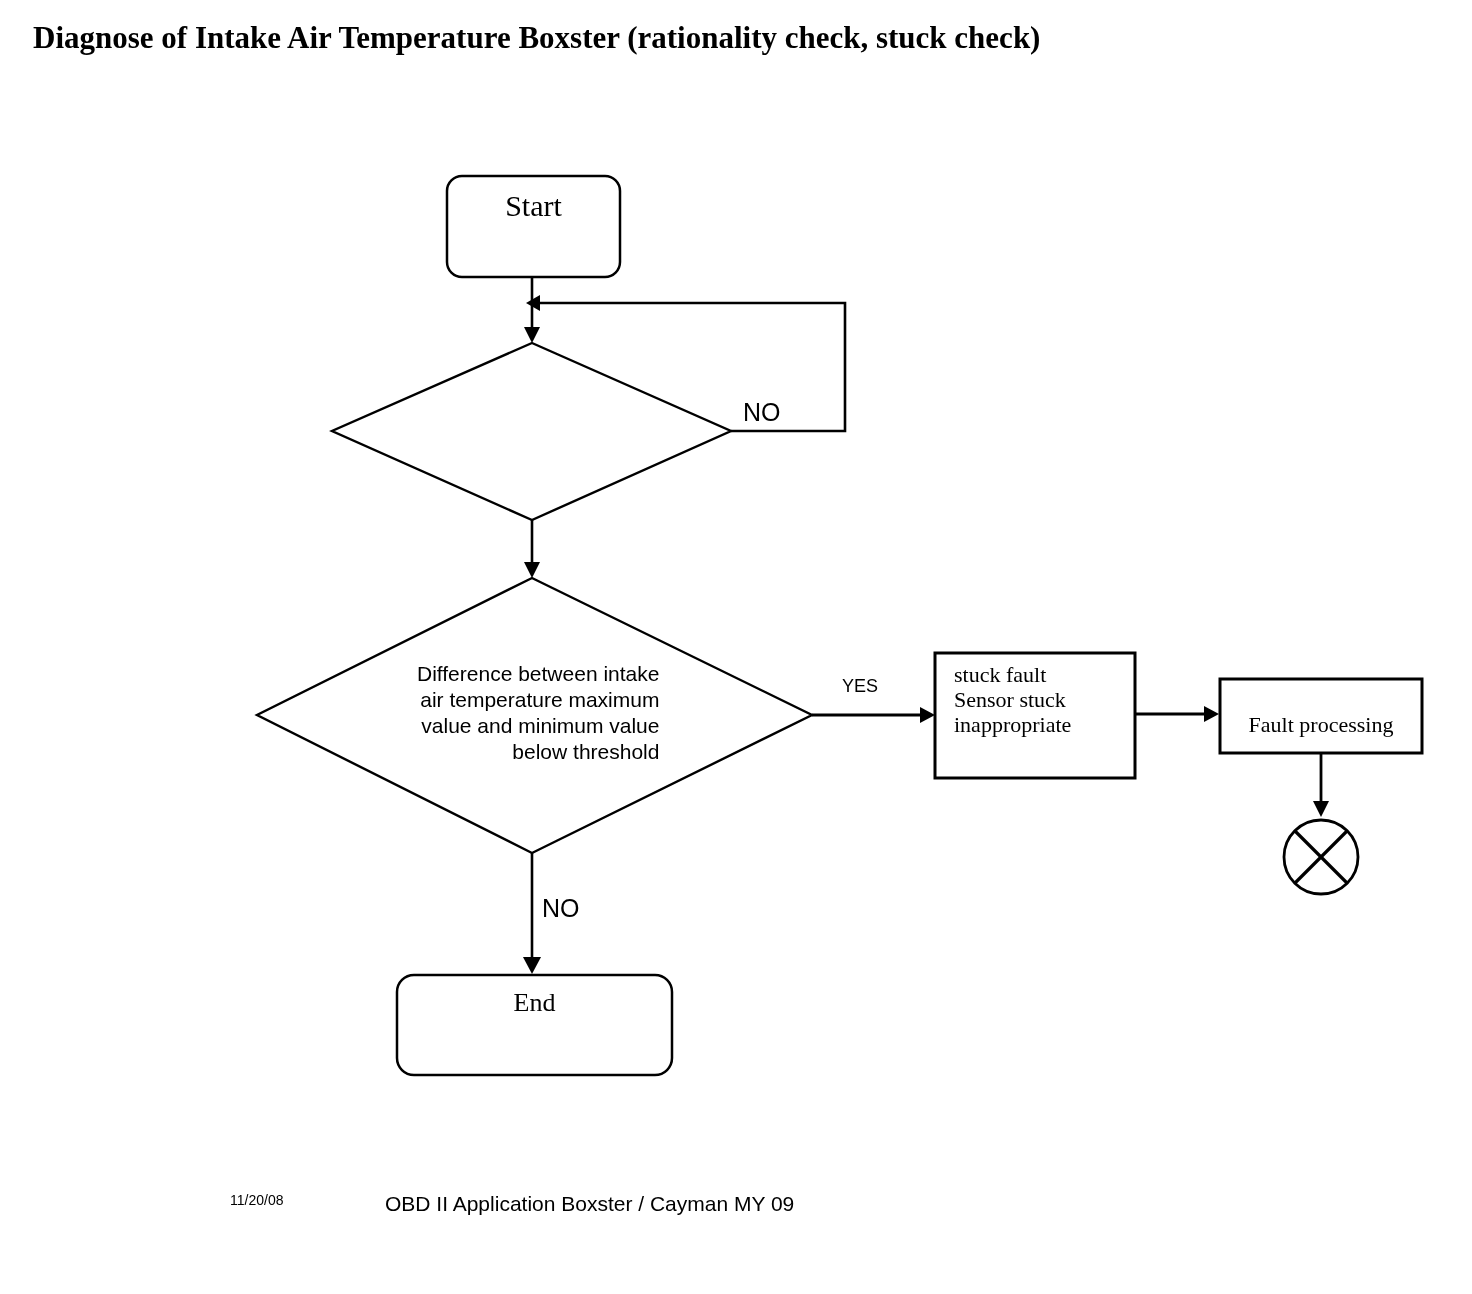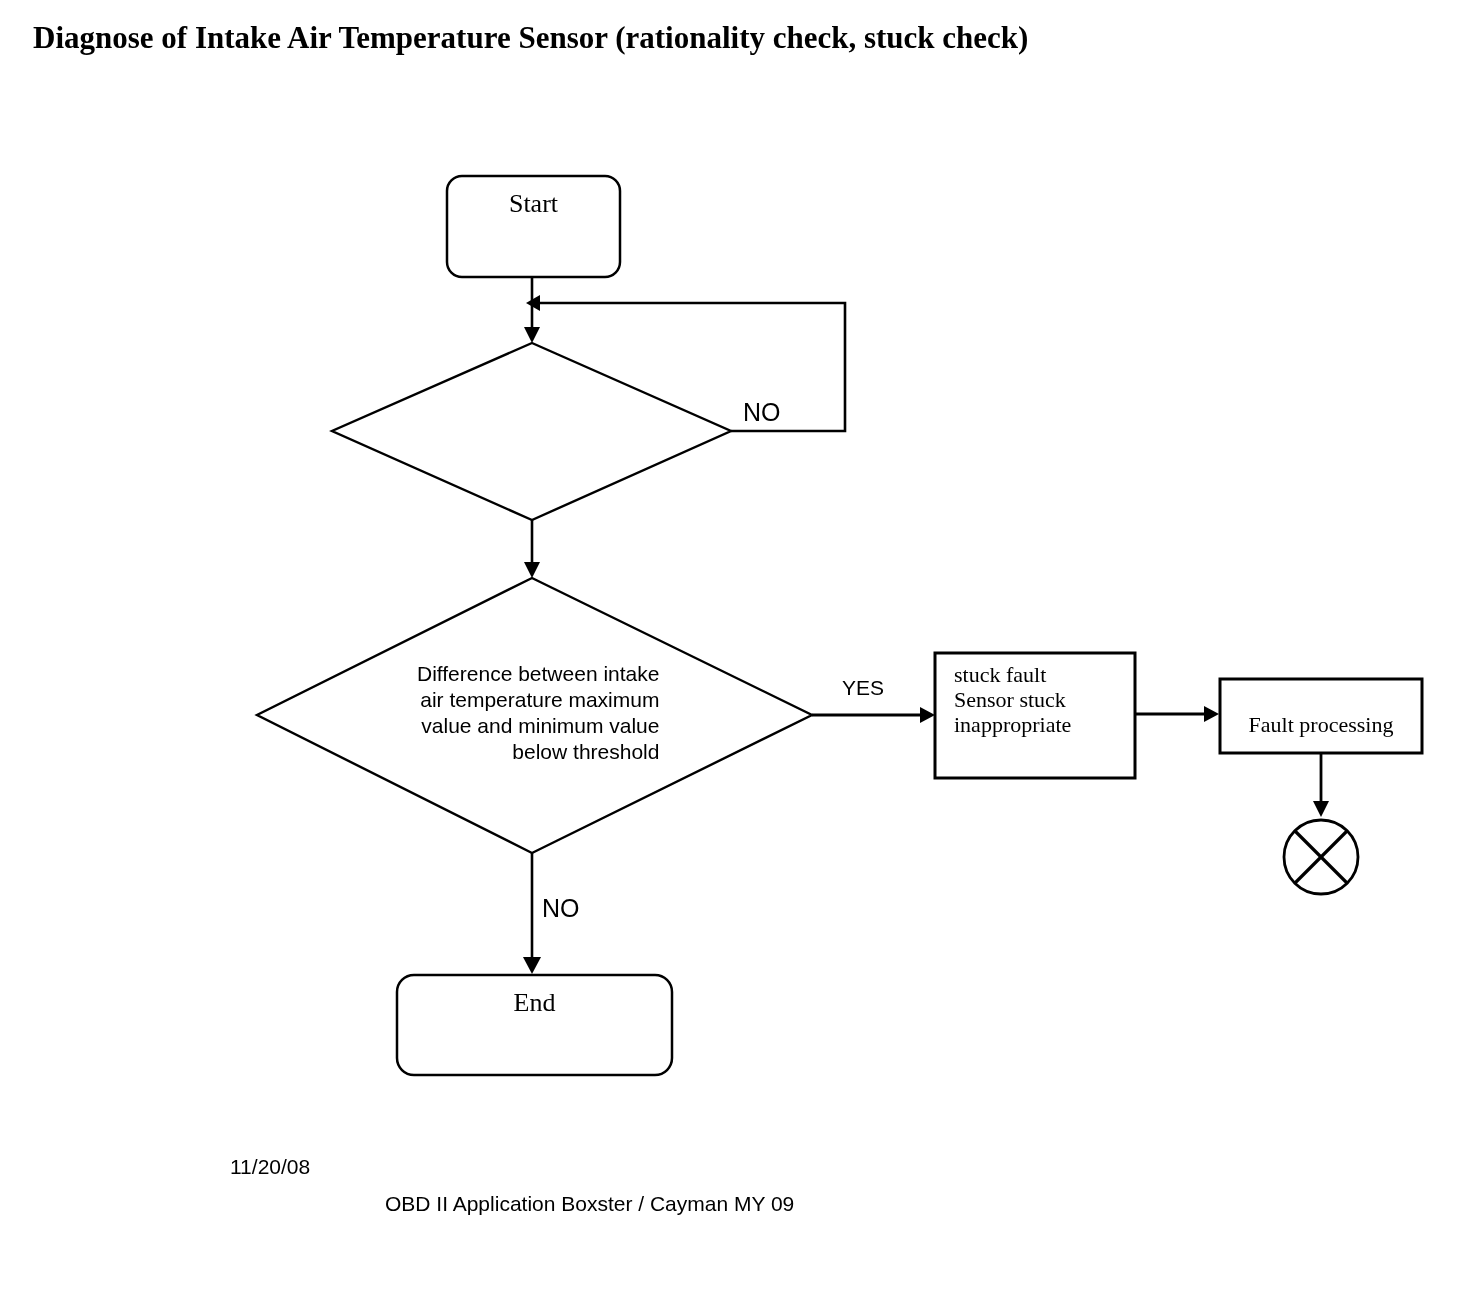--- a/index.html
+++ b/index.html
@@ -40,21 +40,21 @@
     font-family: "Liberation Serif", serif;
   }
   .sans-node {
     font-family: "Liberation Sans", sans-serif;
   }
   .start-label {
     left: 447px;
     top: 189px;
     width: 173px;
     text-align: center;
-    font-size: 26px;
+    font-size: 30px;
   }
   .enable-label {
     left: 441px;
     top: 391px;
     font-size: 22px;
     line-height: 28px;
   }
   .no1-label {
     left: 743px;
     top: 398px;
@@ -63,21 +63,21 @@
   .diff-label {
     left: 417px;
     top: 661px;
     font-size: 21px;
     line-height: 26px;
     text-align: right;
   }
   .yes-label {
     left: 842px;
     top: 676px;
-    font-size: 21px;
+    font-size: 18px;
   }
   .stuck-label {
     left: 954px;
     top: 662px;
     font-size: 22px;
     line-height: 25px;
   }
   .fault-label {
     left: 1220px;
     top: 712px;
@@ -93,22 +93,22 @@
   .end-label {
     left: 397px;
     top: 988px;
     width: 275px;
     text-align: center;
     font-size: 26px;
     font-family: Liberation Serif, serif;
   }
   .footer-date {
     left: 230px;
-    top: 1155px;
-    font-size: 21px;
+    top: 1192px;
+    font-size: 14px;
   }
   .footer-doc {
     left: 385px;
     top: 1192px;
     font-size: 21px;
   }
 </style>
 </head>
 <body>
 
@@ -149,21 +149,21 @@
       <line x1="1295" y1="831" x2="1347" y2="883" stroke-width="3.2"></line>
       <line x1="1347" y1="831" x2="1295" y2="883" stroke-width="3.2"></line>
     </g>
 
     <line x1="532" y1="853" x2="532" y2="961" stroke-width="2.6"></line>
     <polygon points="532,974 523,957 541,957" fill="#000000" stroke="none"></polygon>
 
     <rect x="397" y="975" width="275" height="100" rx="17" ry="17" fill="#ffffff" stroke-width="2.5"></rect>
   </svg>
 
-  <div class="label title">Diagnose of Intake Air Temperature Sensor (rationality check, stuck check)</div>
+  <div class="label title">Diagnose of Intake Air Temperature Boxster (rationality check, stuck check)</div>
 
   <div class="label serif-node start-label">Start</div>
 
 
   <div class="label sans-node no1-label">NO</div>
 
   <div class="label sans-node diff-label">Difference between intake
 air temperature maximum
 value and minimum value
 below threshold</div>

